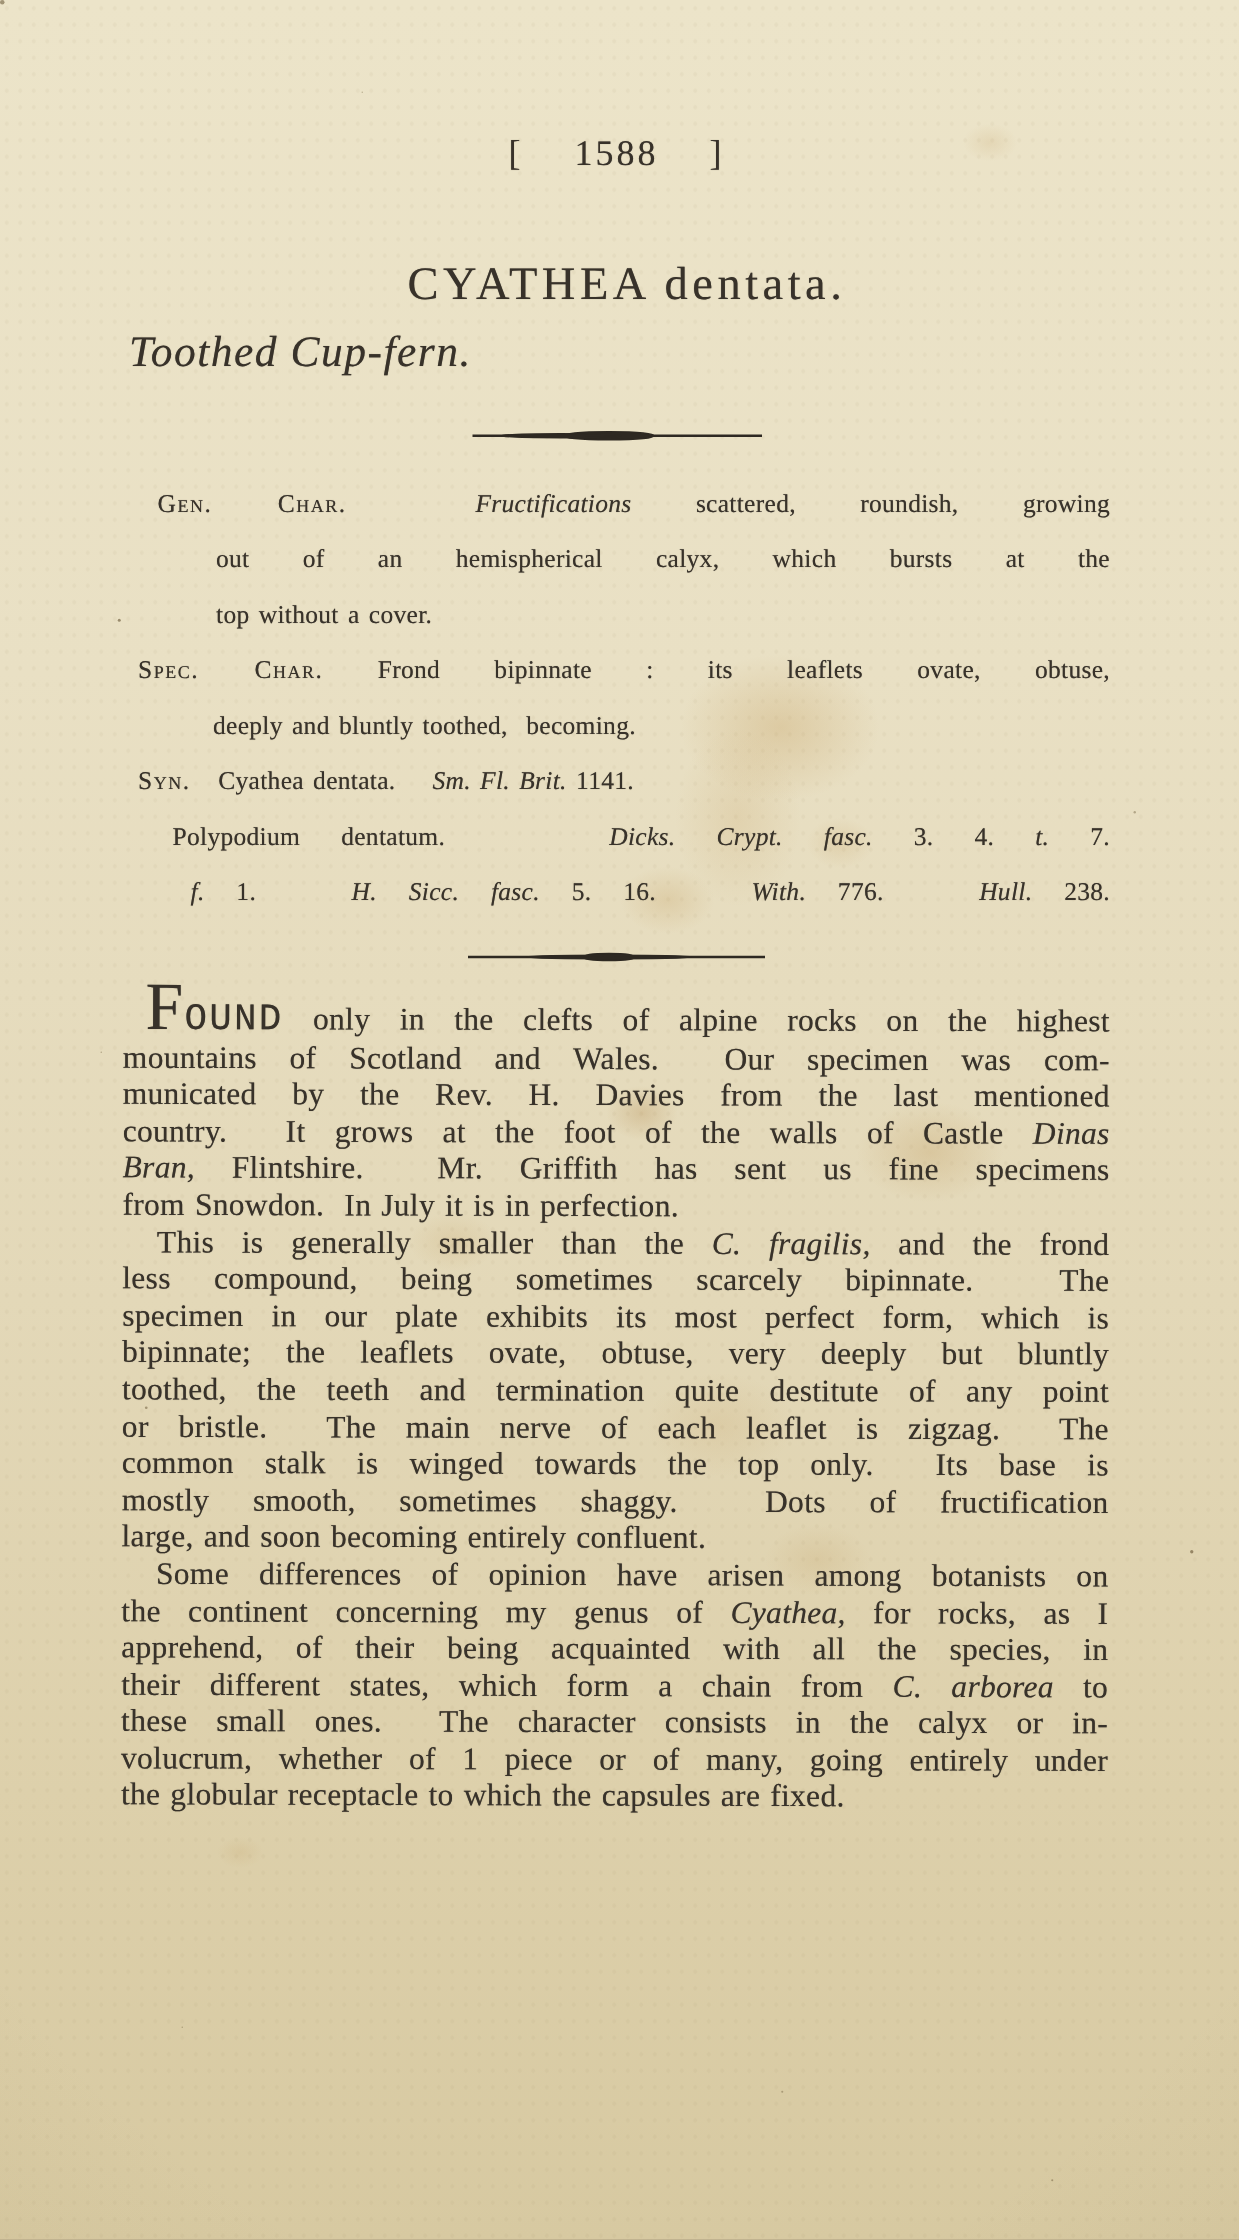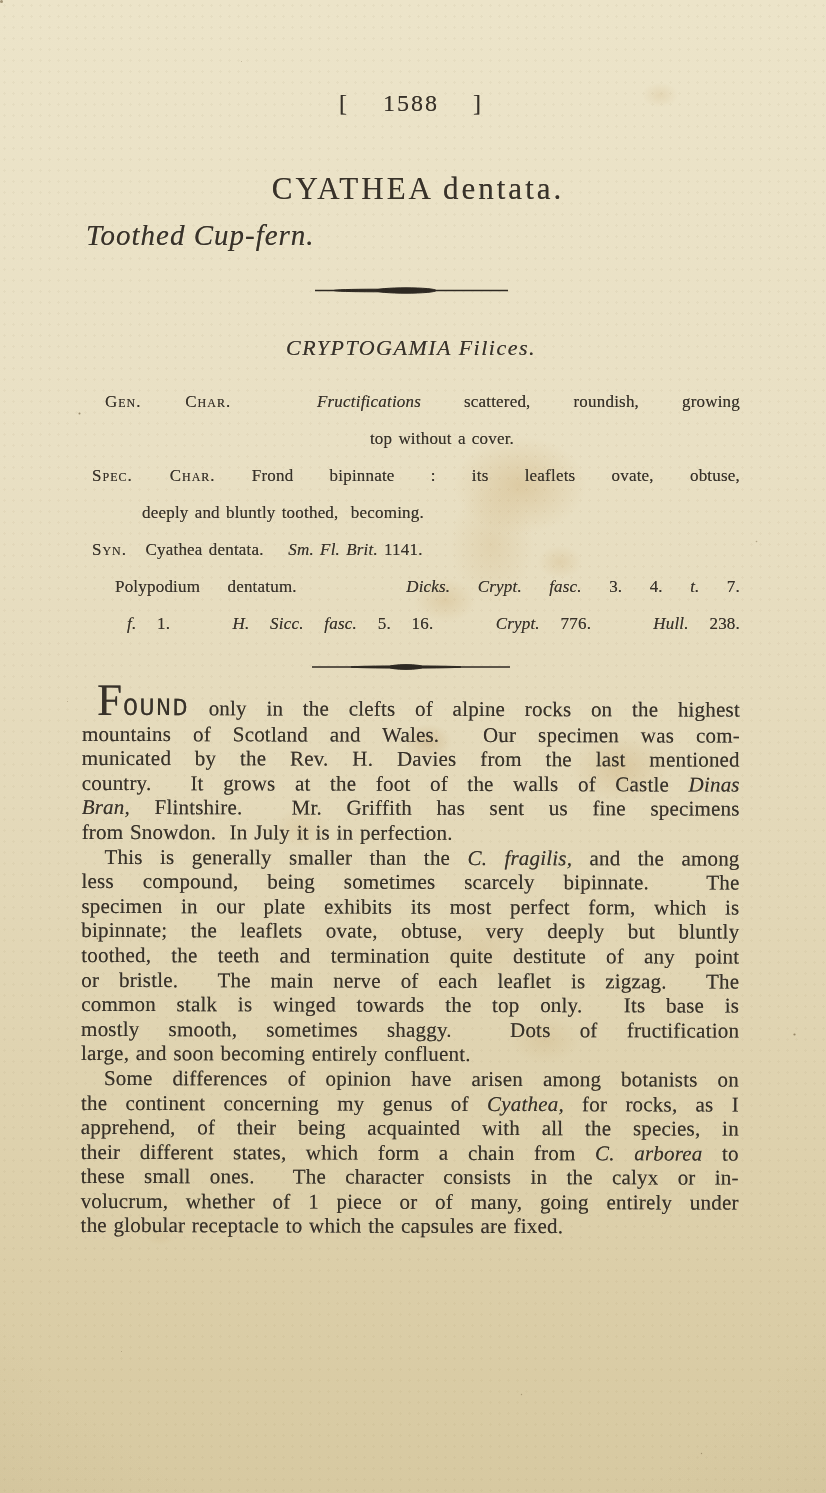--- a/index.html
+++ b/index.html
@@ -95,21 +95,21 @@
     white-space:pre-wrap;
     word-spacing:0.06em;letter-spacing:0.2px;
   }
   .j{text-align:justify;text-align-last:justify;}
   .in10{padding-left:10px;}
   .in15{padding-left:15px;}
   .in23{padding-left:23px;}
   .in33{padding-left:33px;}
   .in45{padding-left:45px;}
   .in60{padding-left:60px;}
-  .in62{padding-left:62px;text-align:center;}
+  .in62{padding-left:62px;}
   
   .it{font-style:italic;}
   .sc{font-variant:small-caps;letter-spacing:1px;text-align:right;}
   .cap{font-size:45px;line-height:1px;letter-spacing:1px;}
   .caps{font-size:25px;letter-spacing:1.5px;font-family:Liberation Mono, monospace;}
   .rulesvg{fill:#2e2922;stroke:#2e2922;}
 </style>
 </head>
 <body>
 
@@ -128,55 +128,55 @@
 
     <h1 class="title">CYATHEA dentata.</h1>
     <h2 class="subtitle">Toothed Cup-fern.</h2>
 
     <svg class="rule rulesvg" width="195" height="9" viewBox="0 0 195 9" aria-hidden="true">
       <line x1="1" y1="4.5" x2="194" y2="4.5" stroke-width="1.7"></line>
       <ellipse cx="92" cy="4.5" rx="30" ry="2.7"></ellipse>
       <ellipse cx="60" cy="4.5" rx="40" ry="1.3"></ellipse>
     </svg>
 
-    <div class="classification">CRYPTOGAMIA Filices.</div>
 
     <section class="chars">
       <div>
         <div class="cl in23 j"><span class="sc">Gen. Char.</span><span>  </span><span class="it">Fructifications</span><span> scattered, roundish, growing</span></div>
+        <div class="cl in62 j"><span>out of an hemispherical calyx, which bursts at the</span></div>
         <div class="cl in62"><span>top without a cover.</span></div>
       </div>
       <div>
         <div class="cl in10 j"><span class="sc">Spec. Char.</span><span> Frond bipinnate : its leaflets ovate, obtuse,</span></div>
         <div class="cl in60"><span>deeply and bluntly toothed,  becoming.</span></div>
       </div>
       <div>
         <div class="cl in10"><span class="sc">Syn.</span><span>   Cyathea dentata.    </span><span class="it">Sm. Fl. Brit.</span><span> 1141.</span></div>
         <div class="cl in33 j"><span>Polypodium dentatum.    </span><span class="it">Dicks. Crypt. fasc.</span><span> 3. 4. </span><span class="it">t.</span><span> 7.</span></div>
-        <div class="cl in45 j"><span class="it">f.</span><span> 1.   </span><span class="it">H. Sicc. fasc.</span><span> 5. 16.   </span><span class="it">Crypt.</span><span> 776.   </span><span class="it">Hull.</span><span> 238.</span></div>
+        <div class="cl in45 j"><span class="it">f.</span><span> 1.   </span><span class="it">H. Sicc. fasc.</span><span> 5. 16.   </span><span class="it">With.</span><span> 776.   </span><span class="it">Hull.</span><span> 238.</span></div>
       </div>
     </section>
 
     <svg class="rule rule2 rulesvg" width="200" height="8" viewBox="0 0 200 8" aria-hidden="true">
       <line x1="1" y1="4" x2="199" y2="4" stroke-width="1.6"></line>
       <ellipse cx="95" cy="4" rx="17" ry="2.4"></ellipse>
       <ellipse cx="95" cy="4" rx="55" ry="1.1"></ellipse>
     </svg>
 
     <section class="bodytext">
       <div>
         <div class="bl in15 j"><span class="cap">F</span><span class="caps">OUND</span><span> only in the clefts of alpine rocks on the highest</span></div>
         <div class="bl j"><span>mountains of Scotland and Wales.  Our specimen was com-</span></div>
         <div class="bl j"><span>municated by the Rev. H. Davies from the last mentioned</span></div>
         <div class="bl j"><span>country.  It grows at the foot of the walls of Castle </span><span class="it">Dinas</span></div>
         <div class="bl j"><span class="it">Bran,</span><span> Flintshire.  Mr. Griffith has sent us fine specimens</span></div>
         <div class="bl"><span>from Snowdon.  In July it is in perfection.</span></div>
       </div>
       <div>
-        <div class="bl in23 j"><span>This is generally smaller than the </span><span class="it">C. fragilis,</span><span> and the among</span></div>
+        <div class="bl in23 j"><span>This is generally smaller than the </span><span class="it">C. fragilis,</span><span> and the frond</span></div>
         <div class="bl j"><span>less compound, being sometimes scarcely bipinnate.  The</span></div>
         <div class="bl j"><span>specimen in our plate exhibits its most perfect form, which is</span></div>
         <div class="bl j"><span>bipinnate; the leaflets ovate, obtuse, very deeply but bluntly</span></div>
         <div class="bl j"><span>toothed, the teeth and termination quite destitute of any point</span></div>
         <div class="bl j"><span>or bristle.  The main nerve of each leaflet is zigzag.  The</span></div>
         <div class="bl j"><span>common stalk is winged towards the top only.  Its base is</span></div>
         <div class="bl j"><span>mostly smooth, sometimes shaggy.  Dots of fructification</span></div>
         <div class="bl"><span>large, and soon becoming entirely confluent.</span></div>
       </div>
       <div>

